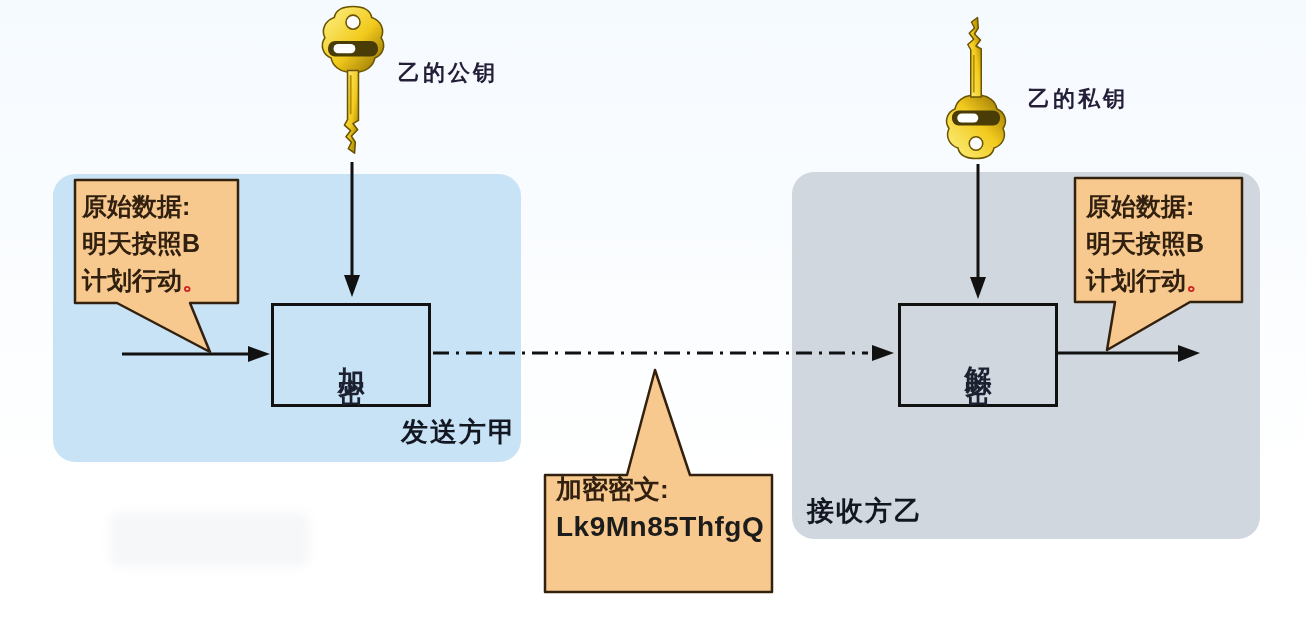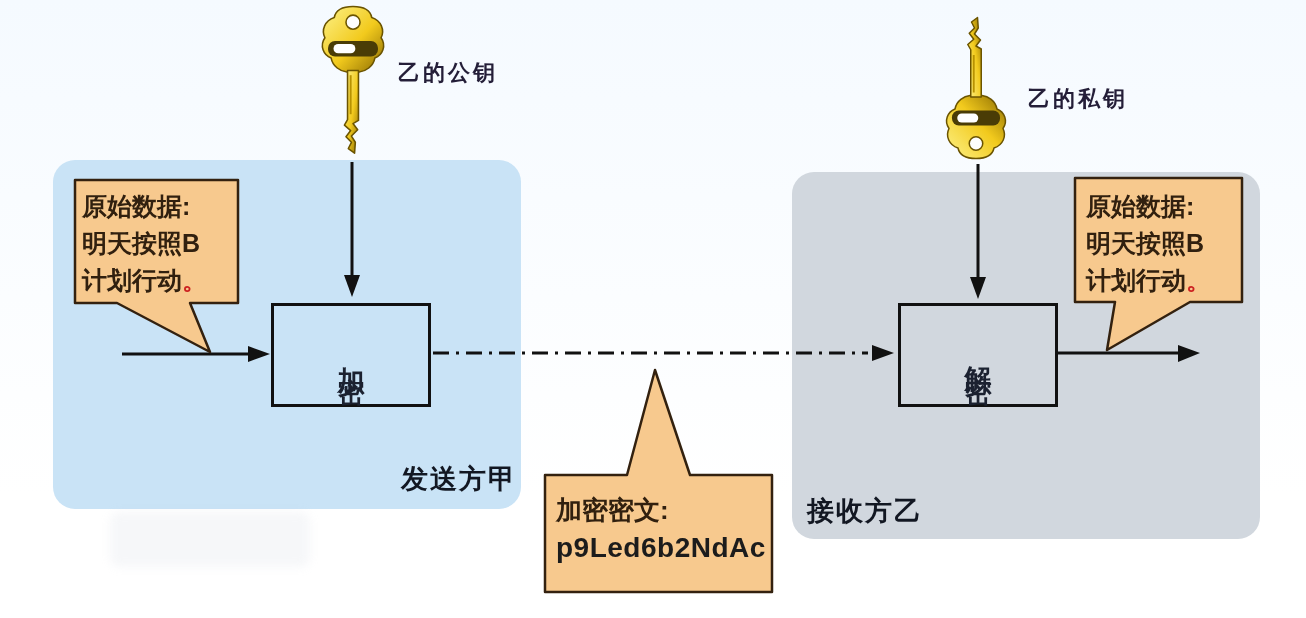--- a/index.html
+++ b/index.html
@@ -4,21 +4,21 @@
 <style>
   html,body{margin:0;padding:0;}
   .stage{
     position:relative;
     width:1306px;height:618px;
     background:linear-gradient(180deg, var(--bg-top) 0%, #ffffff 80%);
     font-family:"Liberation Sans", sans-serif;
     overflow:hidden;
   }
   .panel{position:absolute;border-radius:22px;}
-  .panel-left{left:53px;top:160px;width:468px;height:349px;background:var(--panel-blue);}
+  .panel-left{left:53px;top:174px;width:468px;height:288px;background:var(--panel-blue);}
   .panel-right{left:792px;top:172px;width:468px;height:367px;background:var(--panel-gray);}
   .panel-label{
     position:absolute;font-size:27px;font-weight:700;letter-spacing:2px;
     color:var(--text-dark);white-space:nowrap;
   }
   .sender-label{right:4px;bottom:12px;}
   .receiver-label{left:15px;bottom:10px;}
 
   .process-box{
     position:absolute;width:154px;height:98px;border:3px solid var(--ink);
@@ -40,21 +40,21 @@
   .bubble-shape{fill:var(--bubble-fill);stroke:var(--bubble-border);stroke-width:2.5;stroke-linejoin:round;}
   .bubble-text{
     position:absolute;font-weight:700;color:var(--bubble-text);
     font-size:25px;line-height:37px;white-space:nowrap;
   }
   .bubble-left{left:70px;top:176px;width:180px;height:180px;}
   .bubble-right{left:1070px;top:174px;width:180px;height:182px;}
   .bubble-mid{left:540px;top:365px;width:240px;height:232px;}
   .bubble-left .bubble-text{left:12px;top:12px;width:152px;}
   .bubble-right .bubble-text{left:16px;top:14px;width:152px;}
-  .bubble-mid .bubble-text{left:16px;top:127px;width:210px;text-align:left;}
+  .bubble-mid .bubble-text{left:16px;top:106px;width:210px;text-align:left;}
   .red-mark{color:var(--red-mark);}
   .cipher-title{font-size:26px;color:var(--bubble-text);}
   .cipher-code{font-size:28px;color:#1c1c1c;letter-spacing:0.5px;}
 
   .key-icon{position:absolute;}
   .key-public{left:314px;top:4px;width:78px;height:158px;}
   .key-private{left:938px;top:10px;width:76px;height:150px;}
   .key-label{
     position:absolute;font-size:22px;font-weight:700;letter-spacing:3px;
     color:#241e38;white-space:nowrap;
@@ -125,21 +125,21 @@
       <div><span>计划行动</span><span class="red-mark">。</span></div>
     </div>
   </div>
 
   <div class="bubble bubble-mid">
     <svg width="240" height="232" viewBox="0 0 240 232">
       <path class="bubble-shape" d="M5,110 L87,110 L115,5 L150,110 L232,110 V227 H5 Z"></path>
     </svg>
     <div class="bubble-text">
       <div class="cipher-title">加密密文:</div>
-      <div class="cipher-code">p9Led6b2NdAc</div>
+      <div class="cipher-code">Lk9Mn85ThfgQ</div>
     </div>
   </div>
 
   <svg class="key-icon key-public" viewBox="0 0 100 200">
     <defs>
       <linearGradient id="goldA" x1="0" y1="0" x2="1" y2="1">
         <stop offset="0" style="stop-color:var(--gold-light)"></stop>
         <stop offset="0.55" style="stop-color:var(--gold-mid)"></stop>
         <stop offset="1" style="stop-color:var(--gold-dark)"></stop>
       </linearGradient>

